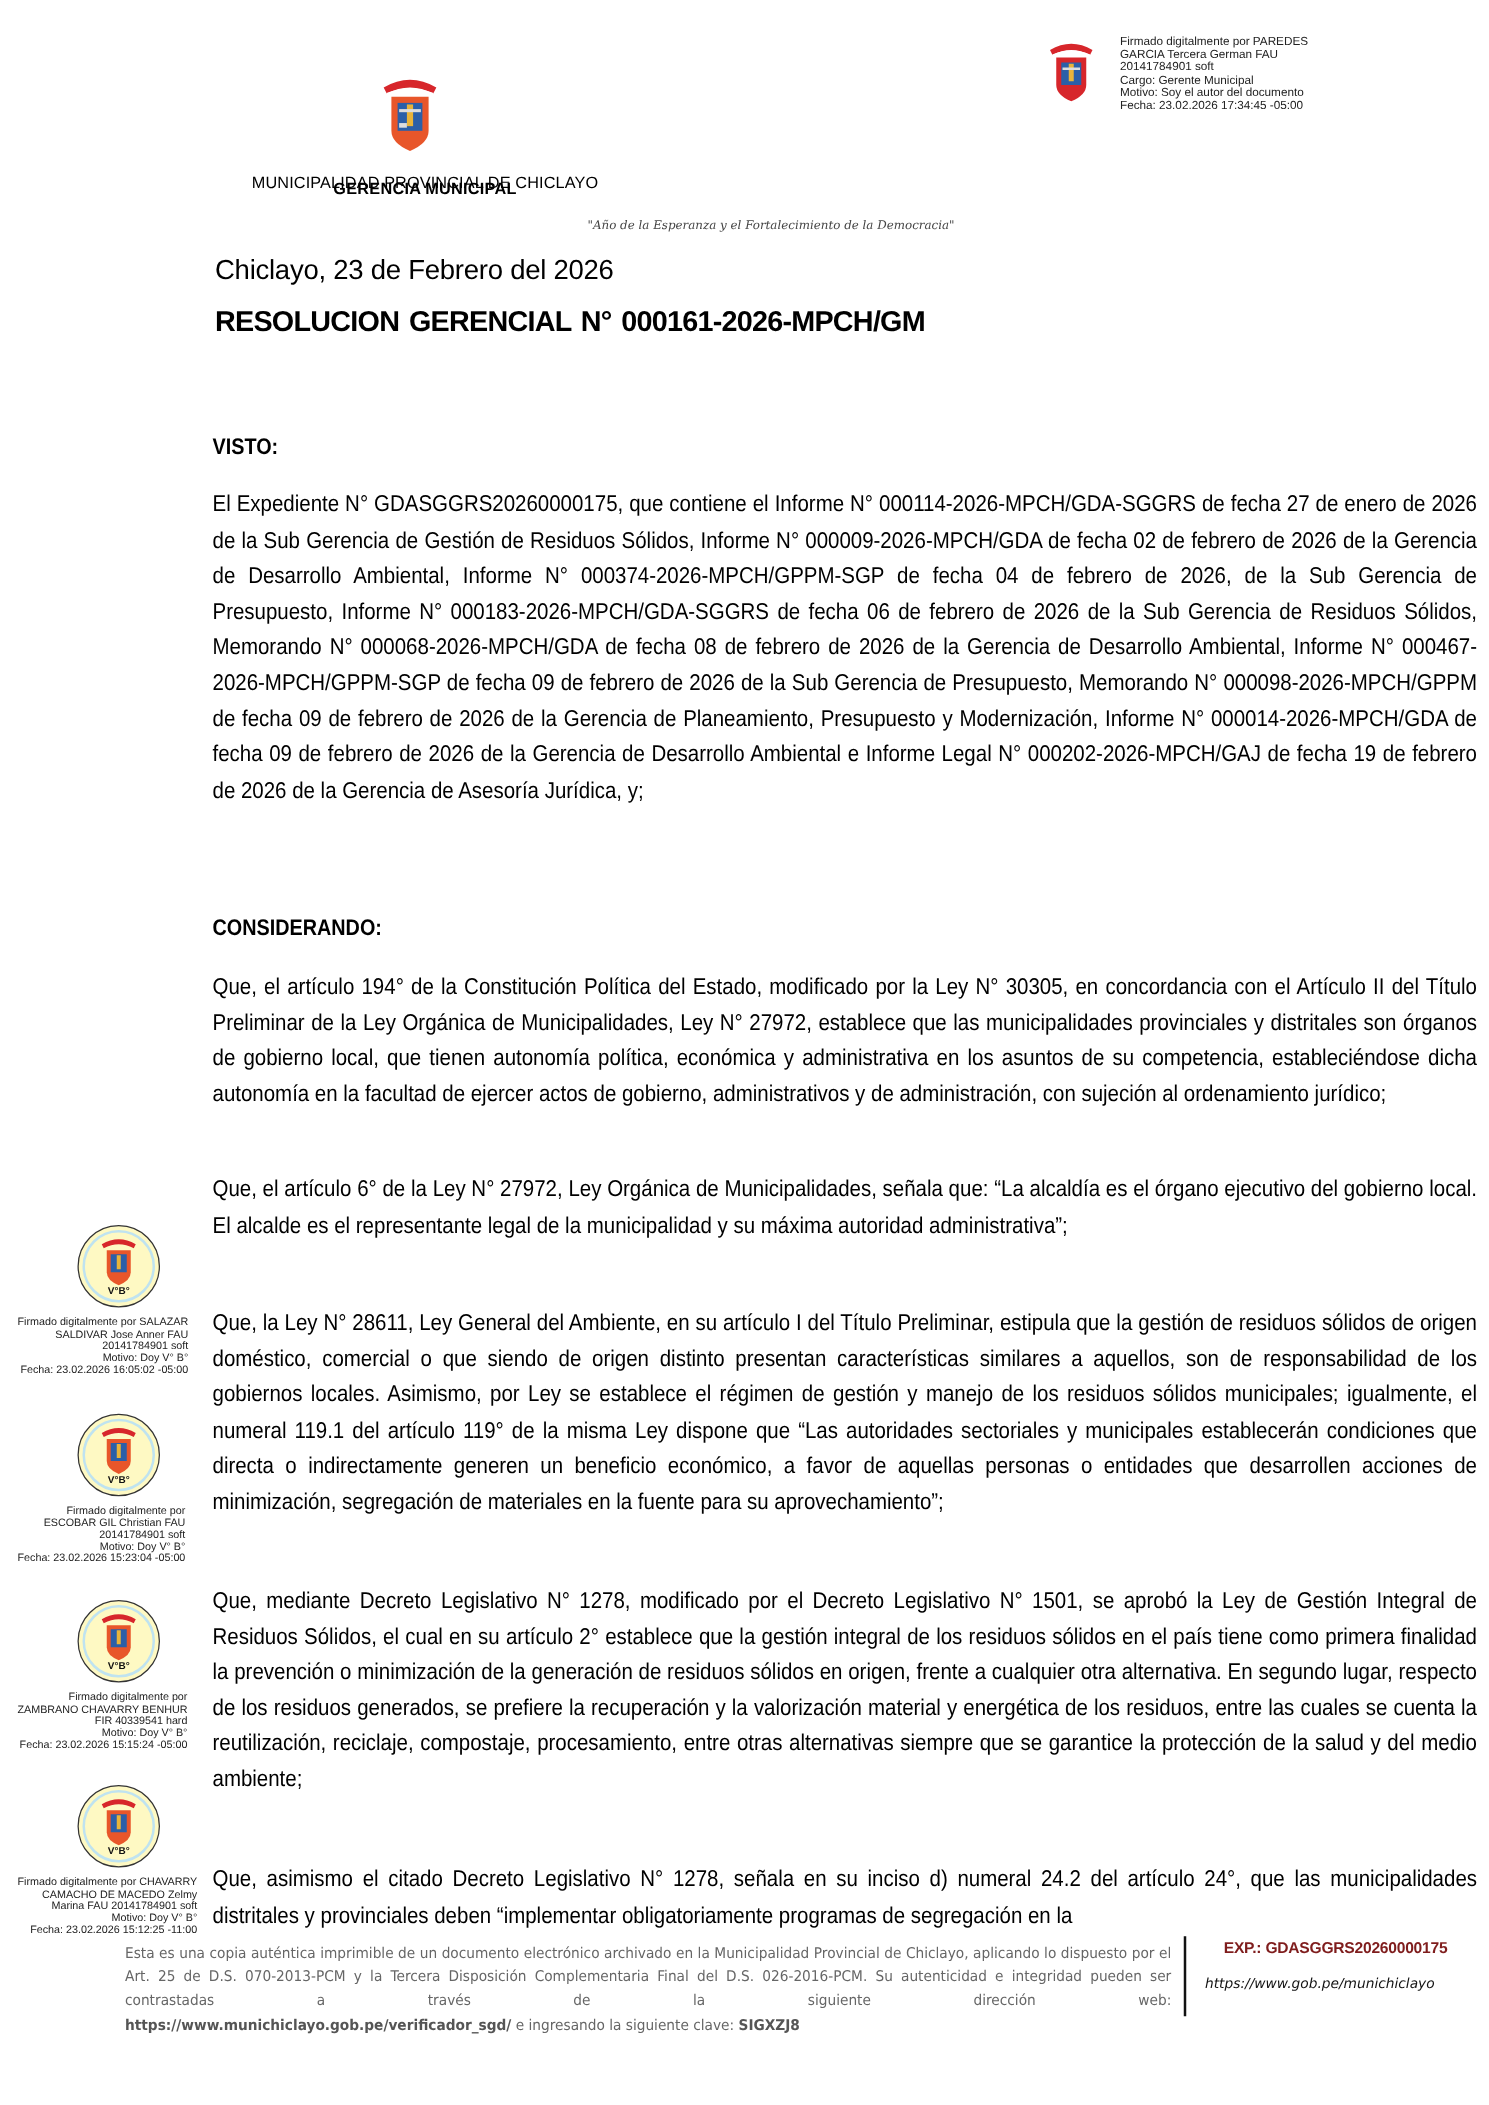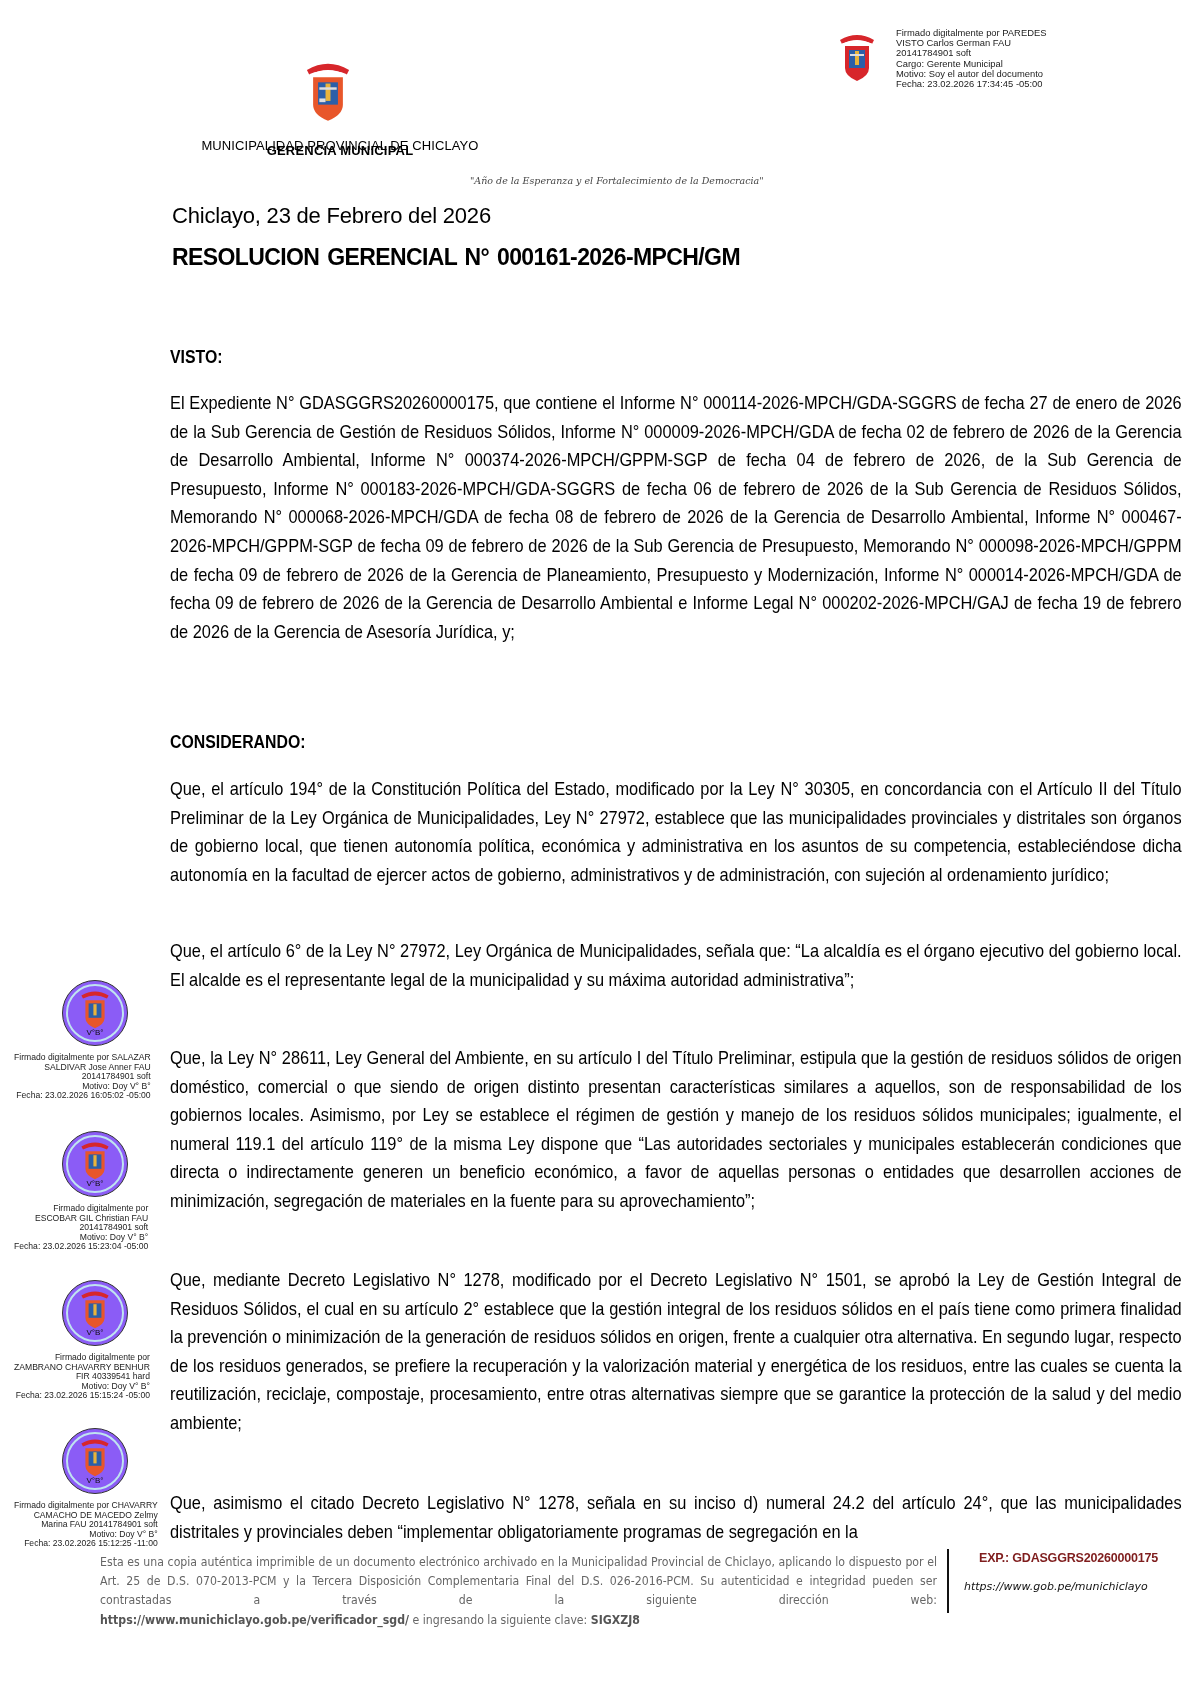--- a/index.html
+++ b/index.html
@@ -18,21 +18,21 @@
   #motto { left:470px; top:175px; font-family:"DejaVu Serif", serif; font-style:italic; font-size:9.5px; color:#444; white-space:nowrap; }
 
   #place-date { left:172px; top:203px; font-size:22px; letter-spacing:-0.2px; }
   #res-title { left:172px; top:244px; font-size:23px; font-weight:bold; letter-spacing:-0.6px; word-spacing:2px; }
 
   .section-heading { position:absolute; left:170px; font-weight:bold; font-size:18px; transform:scaleX(0.88); transform-origin:left; }
   .para { position:absolute; left:170px; width:1012px; font-size:18.2px; line-height:28.6px; text-align:justify; transform:scaleX(0.9); transform-origin:left top; width:1124px; }
 
   
   .side-sig { position:absolute; left:14px; width:170px; }
-  .side-sig .stamp { position:absolute; left:48px; top:0; width:66px; height:66px; border-radius:50%; border:1.5px solid #333; box-sizing:border-box; background:#8b5cf6; }
+  .side-sig .stamp { position:absolute; left:48px; top:0; width:66px; height:66px; border-radius:50%; border:1.5px solid #333; box-sizing:border-box; background:#fef9c3;font-weight:bold; }
   .side-sig .stamp .ring { position:absolute; left:3px; top:3px; right:3px; bottom:3px; border-radius:50%; border:2px solid #bfe3f0; }
   .side-sig .stamp .mini { position:absolute; left:16px; top:8px; }
   .side-sig .stamp .vb { position:absolute; left:0; width:100%; top:47px; text-align:center; font-size:8px; color:#111; }
   .side-sig .txt { position:absolute; left:0; top:73px; font-size:8.6px; line-height:9.6px; color:#222; white-space:nowrap;text-align:right; }
 
   
   #footer-text { left:100px; top:1553px; width:838px; font-family:"DejaVu Sans", sans-serif; font-size:11.8px; line-height:19.2px; color:#666; text-align:justify; text-align-last:justify; transform:scaleX(0.93); transform-origin:left top; width:900px; }
   #footer-text .last { text-align-last:left; display:block; }
   #footer-text b { color:#555; }
   #footer-divider { left:947px; top:1549px; width:2px; height:64px; background:#111; }
@@ -46,21 +46,21 @@
   <svg class="seal" width="38" height="50" viewBox="0 0 38 50">
     <path d="M2 8 Q19 -2 36 8 L34 12 Q19 4 4 12 Z" fill="#d7262b"></path>
     <path d="M4 12 Q19 6 34 12" stroke="#fff" stroke-width="1" fill="none"></path>
     <path d="M7 14 L31 14 L31 36 Q31 44 19 49 Q7 44 7 36 Z" fill="#d7262b"></path>
     <rect x="11" y="18" width="16" height="18" fill="#2b5fa8"></rect>
     <rect x="17" y="19" width="4" height="14" fill="#e9b43a"></rect>
     <rect x="12" y="22" width="14" height="2" fill="#ddd"></rect>
   </svg>
   <div class="sig-text">
     <div>Firmado digitalmente por PAREDES</div>
-    <div>VISTO Carlos German FAU</div>
+    <div>GARCIA Tercera German FAU</div>
     <div>20141784901 soft</div>
     <div>Cargo: Gerente Municipal</div>
     <div>Motivo: Soy el autor del documento</div>
     <div>Fecha: 23.02.2026 17:34:45 -05:00</div>
   </div>
 </div>
 
 <svg id="header-logo" class="abs" width="56" height="62" viewBox="0 0 38 50">
   <path d="M2 8 Q19 -2 36 8 L34 12 Q19 4 4 12 Z" fill="#d7262b"></path>
   <path d="M4 12 Q19 6 34 12" stroke="#fff" stroke-width="1" fill="none"></path>

